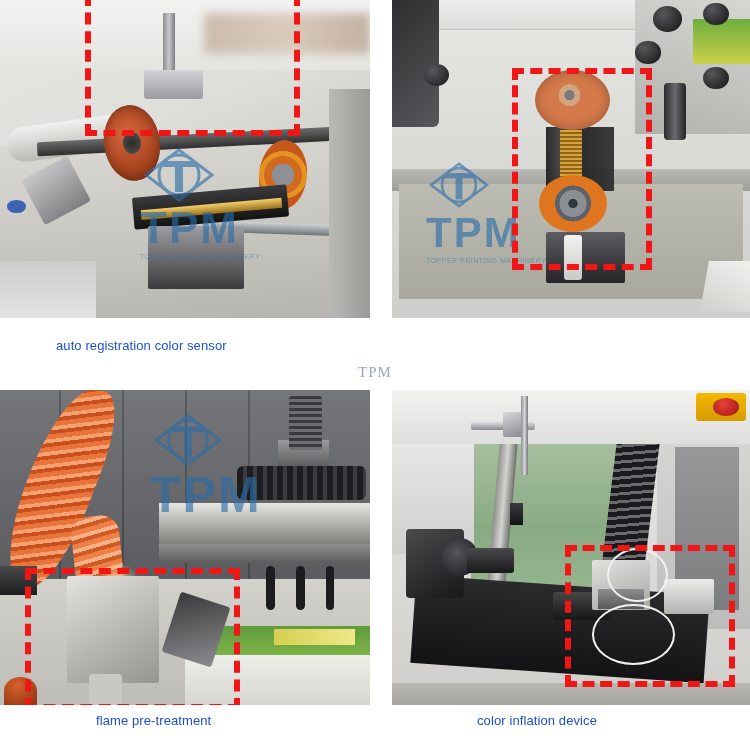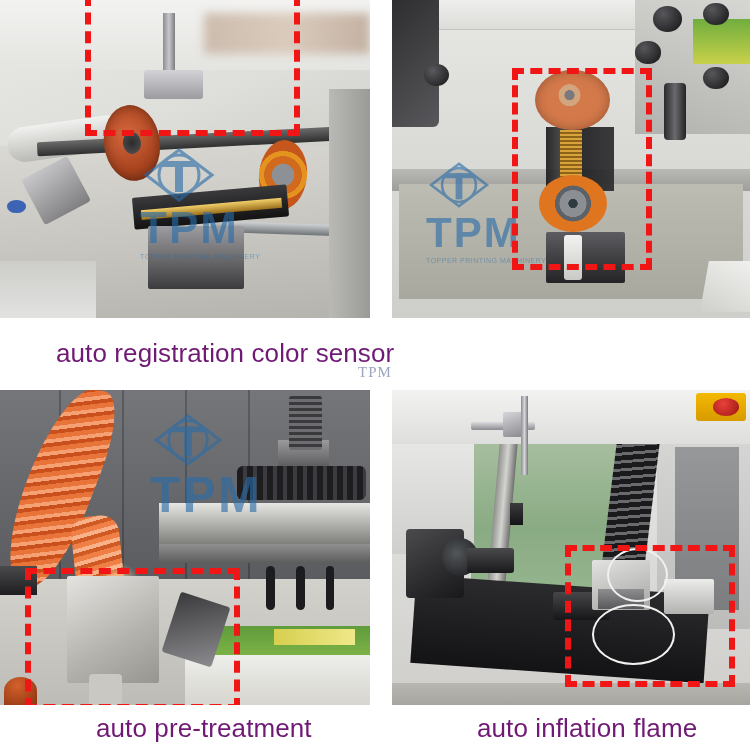--- a/index.html
+++ b/index.html
@@ -27,22 +27,22 @@
   .photo {
     position: absolute;
     inset: 0;
     overflow: hidden;
     background: #d8d8d4;
   }
 
   
   .caption {
     position: absolute;
-    font-size: 26px;
-    color: #701a75;
+    font-size: 13px;
+    color: #1d4ed8;
     white-space: nowrap;
     letter-spacing: .1px;
   }
   .mid-mark {
     position: absolute;
     left: 0; right: 0;
     top: 364px;
     text-align: center;
     font-family: "Liberation Serif", serif;
     font-size: 15px;
@@ -615,16 +615,16 @@
       <div class="cylinder"></div>
       <div class="valveblk"></div>
       <div class="endcap"></div>
       <div class="whitetube" style="left:60%; top:50%; width:16%; height:16%;"></div>
       <div class="whitetube" style="left:56%; top:68%; width:22%; height:18%;"></div>
       <div class="grit"></div>
     </div>
     <div class="roi" style="left:173px; top:155px; width:170px; height:142px;"></div>
   </div>
 
-  <div class="caption" style="left:96px; top:713px;">auto pre-treatment</div>
-  <div class="caption" style="left:477px; top:713px;">auto inflation flame</div>
+  <div class="caption" style="left:96px; top:713px;">flame pre-treatment</div>
+  <div class="caption" style="left:477px; top:713px;">color inflation device</div>
 
 </div>
 
 </body></html>

